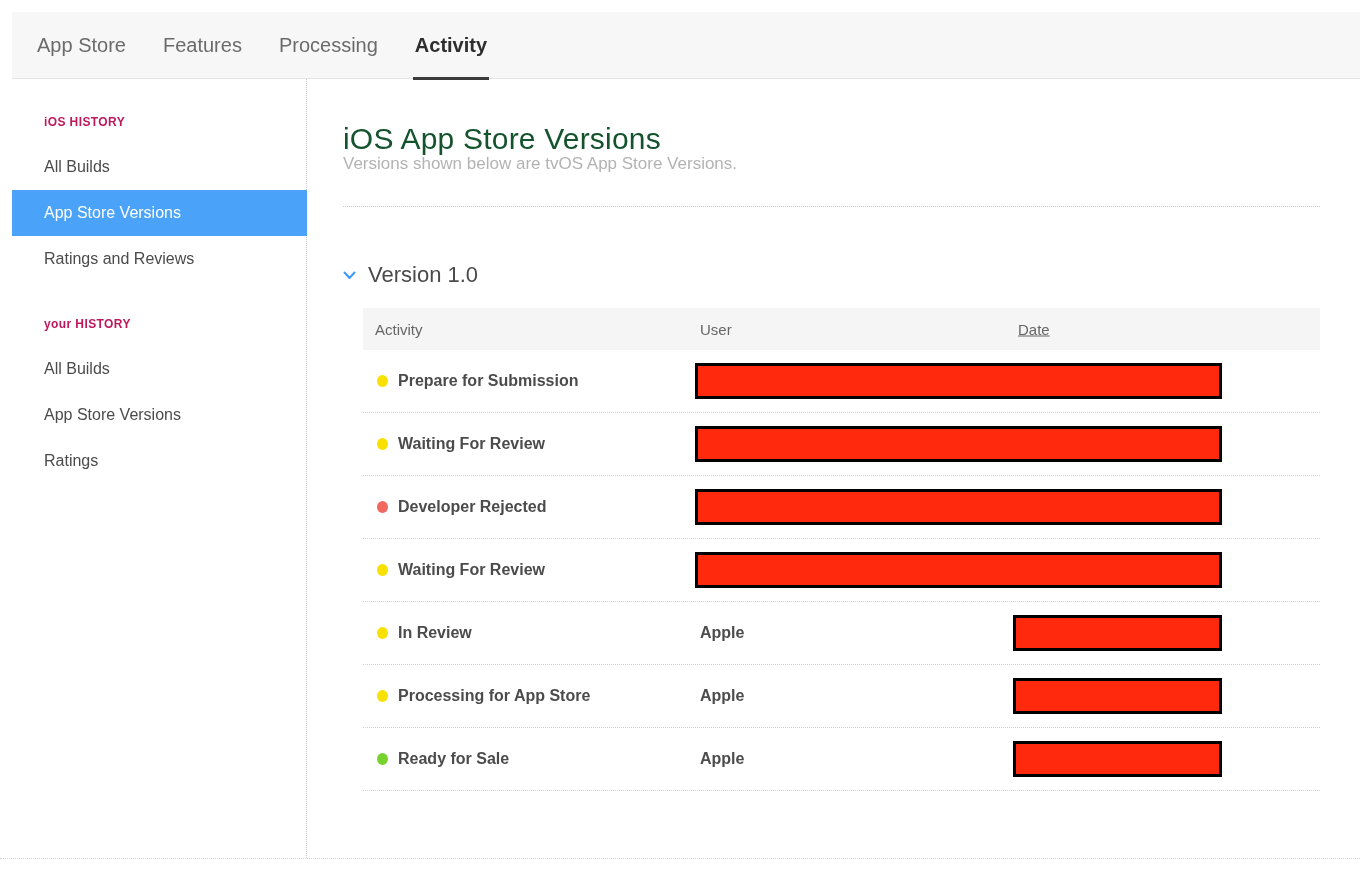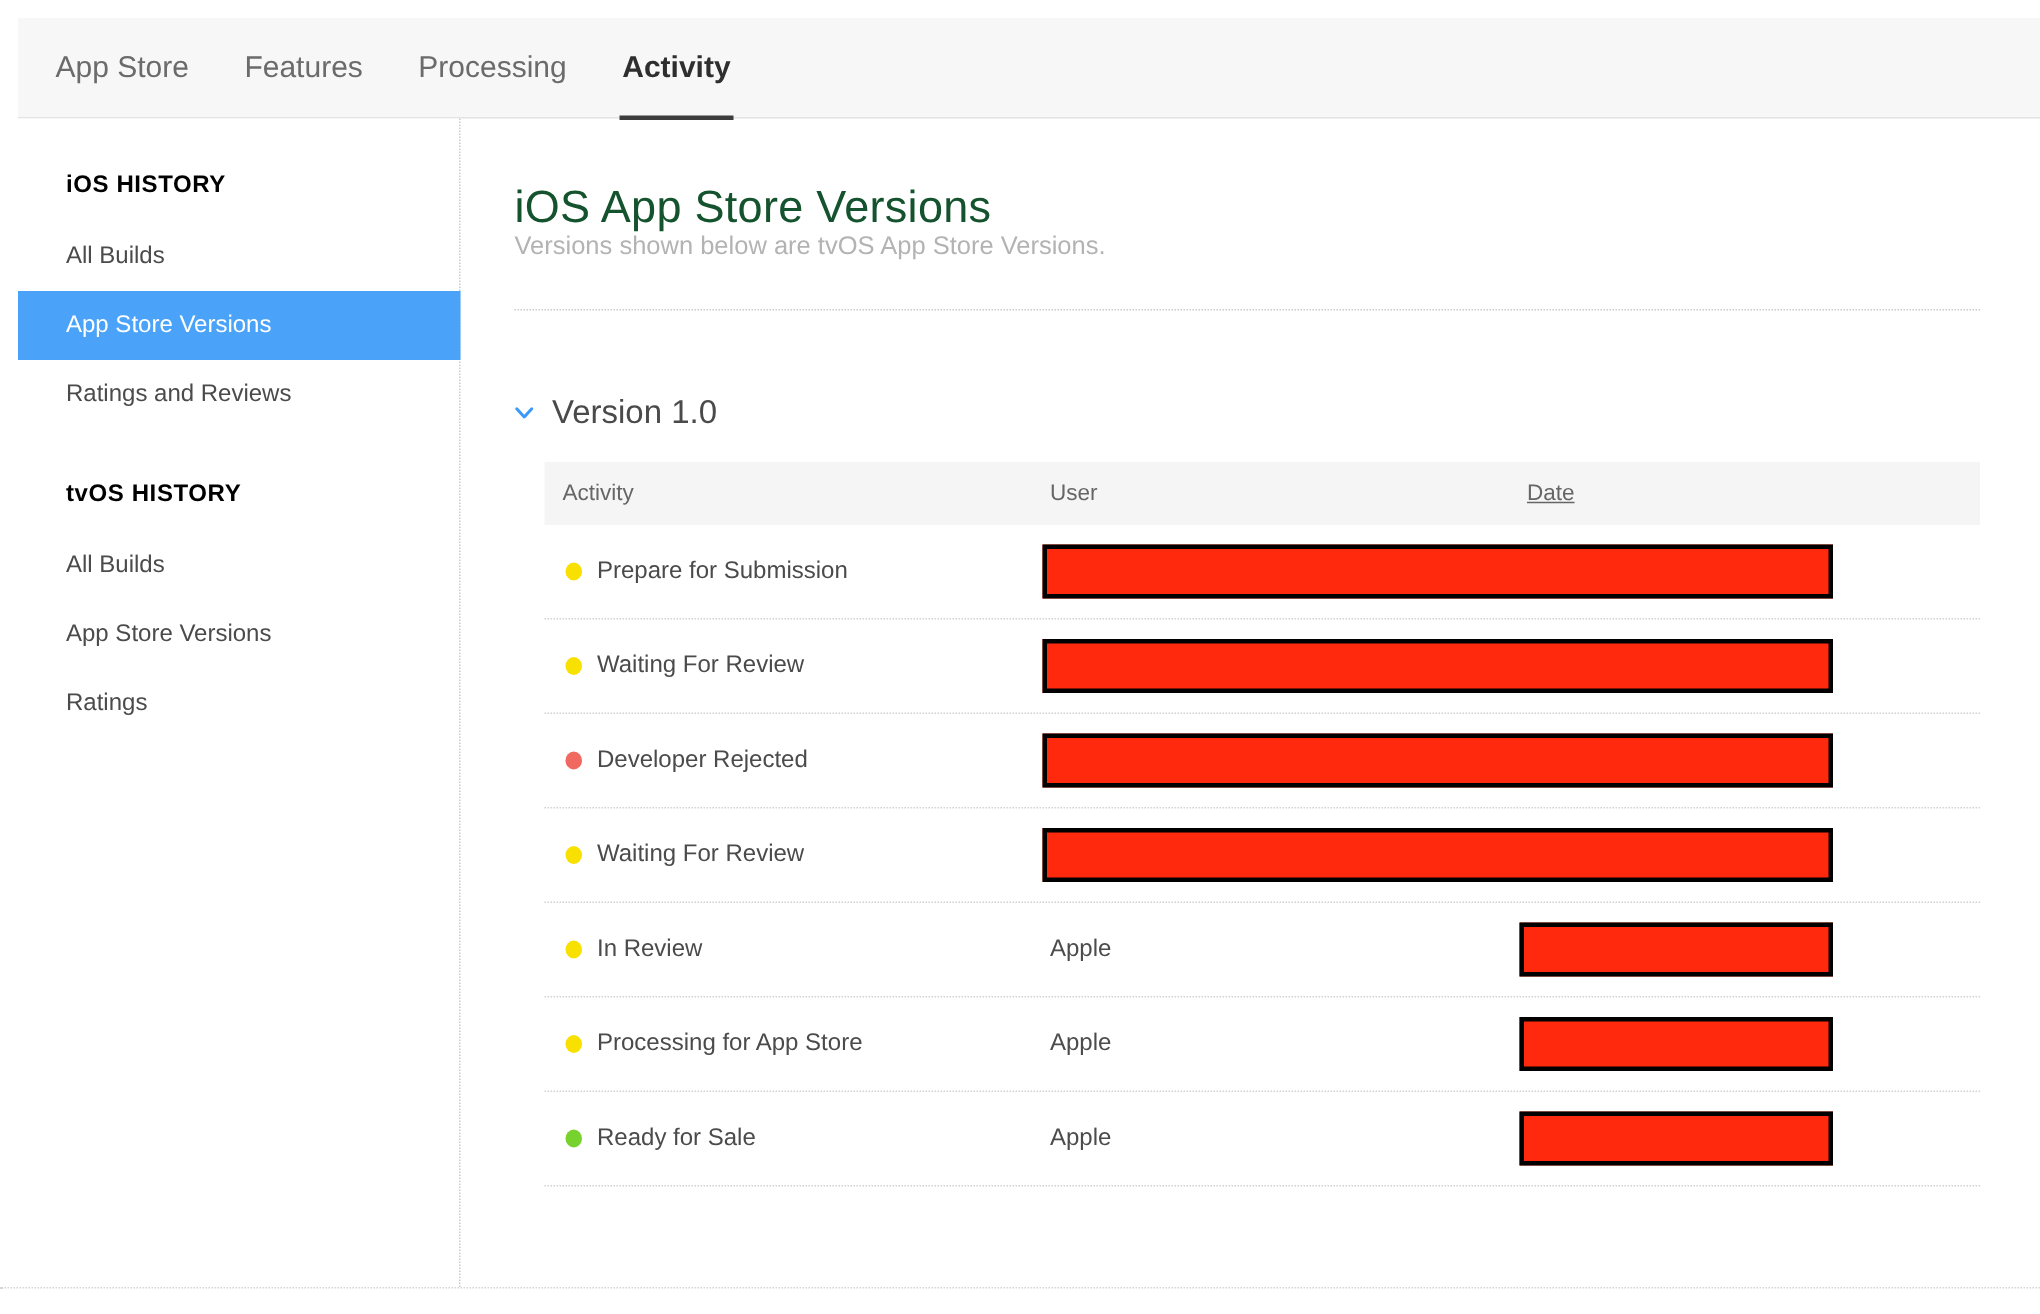--- a/index.html
+++ b/index.html
@@ -13,22 +13,22 @@
     display:flex; align-items:center; padding-left:25px; gap:37px; }
   .nav-tab { position:relative; height:100%; display:flex; align-items:center;
     font-size:20px; color:#6b6b6b; cursor:pointer; white-space:nowrap; }
   .nav-tab.active { color:#2e2e2e; font-weight:bold; }
   .nav-underline { position:absolute; left:-2px; right:-2px; bottom:-2px; height:3px;
     background:#3c3c3c; }
 
   
   .sidebar { position:absolute; left:0; top:79px; width:307px; height:779px;
     border-right:1px dotted #c9c9c9; background:#fff; }
-  .side-title { margin:36px 0 15px 44px; font-size:16px; font-weight:bold;
-    color:#000000; letter-spacing:.4px; }
+  .side-title { margin:36px 0 15px 44px; font-size:12px; font-weight:bold;
+    color:#be185d; letter-spacing:.4px; }
   .side-title.second { margin-top:35px; }
   .side-item { height:46px; margin-left:12px; width:295px;
     display:flex; align-items:center; padding-left:32px;
     font-size:16px; color:#4b4b4b; cursor:pointer; }
   .side-item.selected { color:#ffffff; }
 
   
   .page-title { position:absolute; left:343px; top:107px; font-size:30px;
     font-weight:400; color:#14532d; letter-spacing:.2px;margin-top:15px; }
   .page-subtitle { position:absolute; left:343px; top:154px; font-size:17px;
@@ -43,21 +43,21 @@
 
   .table { position:absolute; left:363px; top:308px; width:957px; }
   .thead { position:relative; height:42px; background:#f5f5f5;
     font-size:15px; color:#666; }
   .thead span { position:absolute; top:50%; transform:translateY(-50%); }
   .col-activity { left:12px; }
   .col-user { left:337px; }
   .col-date { left:655px;text-decoration:underline; }
 
   .trow { position:relative; height:63px; border-bottom:1px dotted #d2d2d2;
-    display:flex; align-items:center; padding-left:14px; }
+    display:flex; align-items:center; padding-left:14px;font-weight:bold; }
   .dot { width:11px; height:12px; border-radius:50%; margin-right:10px;
     flex:0 0 auto; }
   .act-label { font-size:16px; color:#4b4b4b; }
   .user-label { position:absolute; left:337px; top:50%; transform:translateY(-50%);
     font-size:16px; color:#4c4c4c; }
   .redaction { position:absolute; top:50%; transform:translateY(-50%);
     height:36px; border:3px solid #000; }
   .redaction.wide { left:332px; width:527px; }
   .redaction.narrow { left:650px; width:209px; }
 
@@ -78,21 +78,21 @@
       <span class="nav-underline" style="background-color: rgb(60, 60, 60);"></span>
     </div>
   </div>
 
   <div class="sidebar">
     <div class="side-title">iOS HISTORY</div>
     <div class="side-item">All Builds</div>
     <div class="side-item selected" style="background-color: rgb(74, 163, 248);">App Store Versions</div>
     <div class="side-item">Ratings and Reviews</div>
 
-    <div class="side-title second">tvOS HISTORY</div>
+    <div class="side-title second">your HISTORY</div>
     <div class="side-item">All Builds</div>
     <div class="side-item">App Store Versions</div>
     <div class="side-item">Ratings</div>
   </div>
 
   <div class="page-title">iOS App Store Versions</div>
   <div class="page-subtitle">Versions shown below are tvOS App Store Versions.</div>
   <div class="top-divider"></div>
 
   <div class="version-header">

